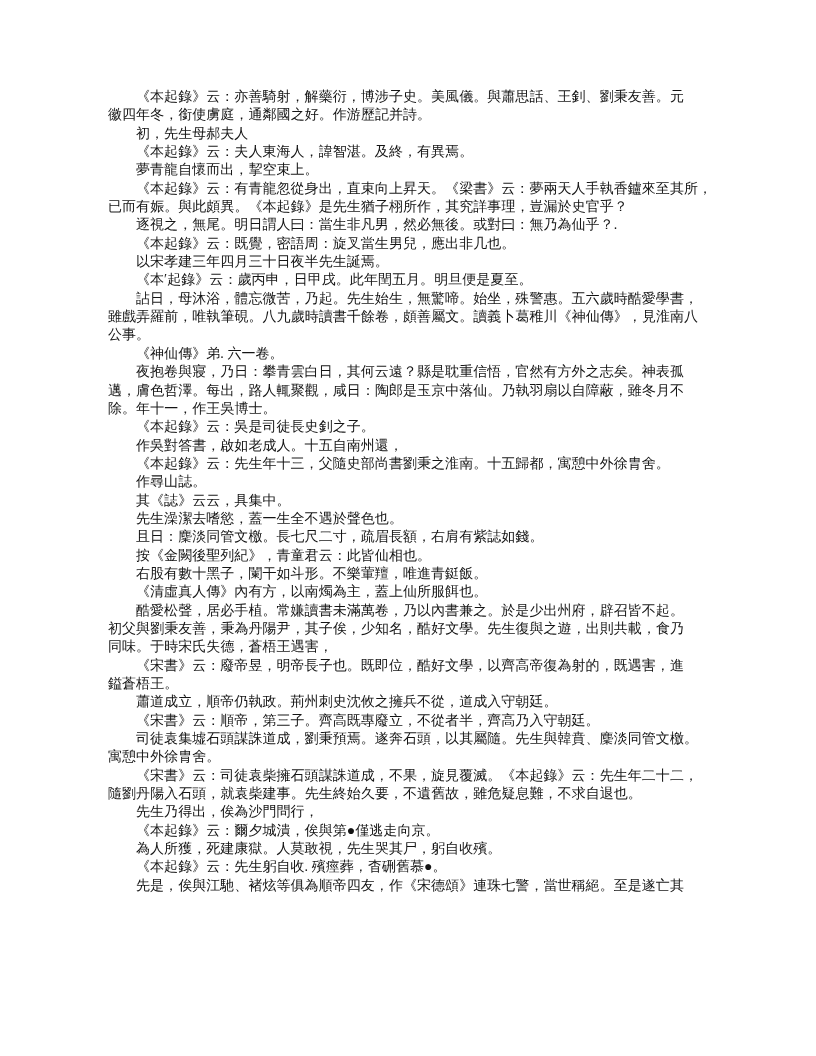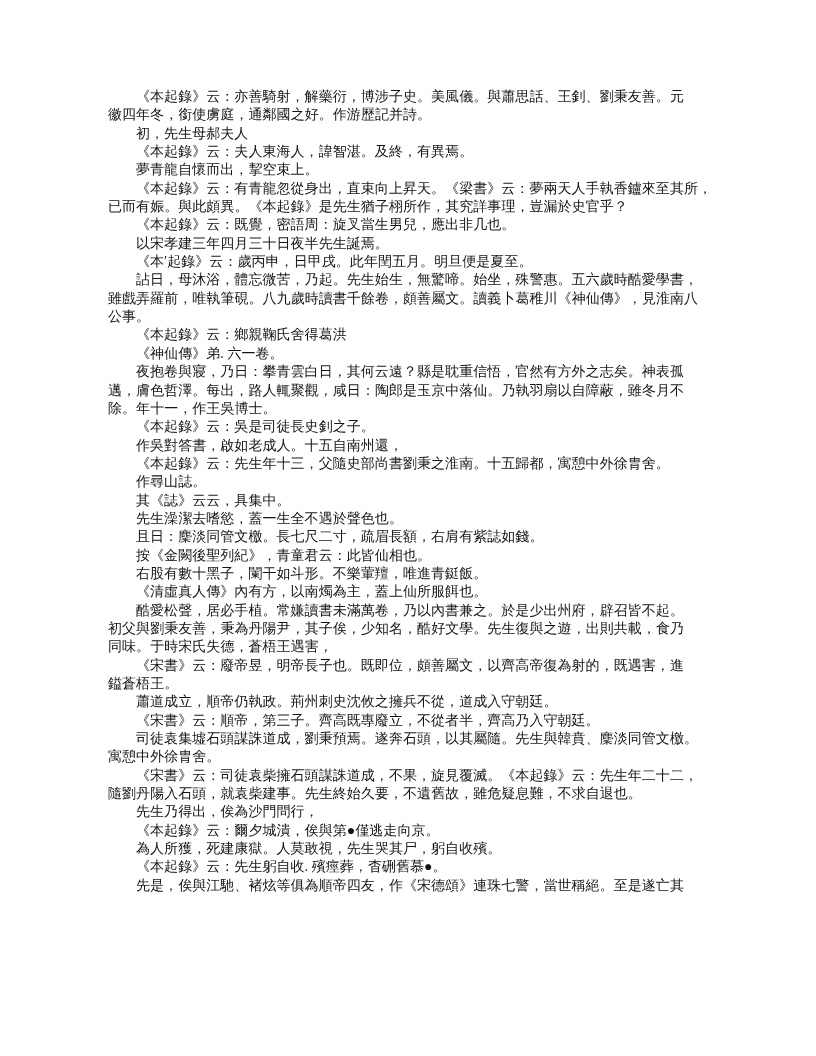--- a/index.html
+++ b/index.html
@@ -45,45 +45,45 @@
 
 <div class="page">
   <div class="text-block" id="text-block">
       <div class="line indent">《本起錄》云：亦善騎射，解藥衍，博涉子史。美風儀。與蕭思話、王釗、劉秉友善。元</div>
       <div class="line">徽四年冬，銜使虜庭，通鄰國之好。作游歷記并詩。</div>
       <div class="line indent">初，先生母郝夫人</div>
       <div class="line indent">《本起錄》云：夫人東海人，諱智湛。及終，有異焉。</div>
       <div class="line indent">夢青龍自懷而出，挈空束上。</div>
       <div class="line indent">《本起錄》云：有青龍忽從身出，直束向上昇天。《梁書》云：夢兩天人手執香鑪來至其所，</div>
       <div class="line">已而有娠。與此頗異。《本起錄》是先生猶子栩所作，其究詳事理，豈漏於史官乎？</div>
+      <div class="line indent">逐視之，無尾。明日謂人曰：當生非凡男，然必無後。或對曰：無乃為仙乎？.</div>
       <div class="line indent">《本起錄》云：既覺，密語周：旋叉當生男兒，應出非几也。</div>
       <div class="line indent">以宋孝建三年四月三十日夜半先生誕焉。</div>
       <div class="line indent">《本′起錄》云：歲丙申，日甲戌。此年閏五月。明旦便是夏至。</div>
       <div class="line indent">詀日，母沐浴，體忘微苦，乃起。先生始生，無驚啼。始坐，殊警惠。五六歲時酷愛學書，</div>
       <div class="line">雖戲弄羅前，唯執筆硯。八九歲時讀書千餘卷，頗善屬文。讀義卜葛稚川《神仙傳》，見淮南八</div>
       <div class="line">公事。</div>
-      <div class="line indent">《本起錄》云：鄉親鞠氏舍得葛洪</div>
       <div class="line indent">《神仙傳》弟. 六一卷。</div>
       <div class="line indent">夜抱卷與寢，乃日：攀青雲白日，其何云遠？縣是耽重信悟，官然有方外之志矣。神表孤</div>
       <div class="line">邁，膚色哲澤。每出，路人輒聚觀，咸日：陶郎是玉京中落仙。乃執羽扇以自障蔽，雖冬月不</div>
       <div class="line">除。年十一，作王吳博士。</div>
       <div class="line indent">《本起錄》云：吳是司徒長史釗之子。</div>
       <div class="line indent">作吳對答書，啟如老成人。十五自南州還，</div>
       <div class="line indent">《本起錄》云：先生年十三，父隨史部尚書劉秉之淮南。十五歸都，寓憩中外徐胄舍。</div>
       <div class="line indent">作尋山誌。</div>
       <div class="line indent">其《誌》云云，具集中。</div>
       <div class="line indent">先生澡潔去嗜慾，蓋一生全不遇於聲色也。</div>
       <div class="line indent">且日：麇淡同管文檄。長七尺二寸，疏眉長額，右肩有紫誌如錢。</div>
       <div class="line indent">按《金闕後聖列紀》，青童君云：此皆仙相也。</div>
       <div class="line indent">右股有數十黑子，闌干如斗形。不樂葷羶，唯進青鋌飯。</div>
       <div class="line indent">《清虛真人傳》內有方，以南燭為主，蓋上仙所服餌也。</div>
       <div class="line indent">酷愛松聲，居必手植。常嫌讀書未滿萬卷，乃以內書兼之。於是少出州府，辟召皆不起。</div>
       <div class="line">初父與劉秉友善，秉為丹陽尹，其子俟，少知名，酷好文學。先生復與之遊，出則共載，食乃</div>
       <div class="line">同味。于時宋氏失德，蒼梧王遇害，</div>
-      <div class="line indent">《宋書》云：廢帝昱，明帝長子也。既即位，頗善屬文，以齊高帝復為射的，既遇害，進</div>
+      <div class="line indent">《宋書》云：廢帝昱，明帝長子也。既即位，酷好文學，以齊高帝復為射的，既遇害，進</div>
       <div class="line">鎰蒼梧王。</div>
       <div class="line indent">蕭道成立，順帝仍執政。荊州刺史沈攸之擁兵不從，道成入守朝廷。</div>
       <div class="line indent">《宋書》云：順帝，第三子。齊高既專廢立，不從者半，齊高乃入守朝廷。</div>
       <div class="line indent">司徒袁集墟石頭謀誅道成，劉秉預焉。遂奔石頭，以其屬隨。先生與韓賁、麇淡同管文檄。</div>
       <div class="line">寓憩中外徐胄舍。</div>
       <div class="line indent">《宋書》云：司徒袁柴擁石頭謀誅道成，不果，旋見覆滅。《本起錄》云：先生年二十二，</div>
       <div class="line">隨劉丹陽入石頭，就袁柴建事。先生終始久要，不遺舊故，雖危疑息難，不求自退也。</div>
       <div class="line indent">先生乃得出，俟為沙門問行，</div>
       <div class="line indent">《本起錄》云：爾夕城潰，俟與第●僅逃走向京。</div>
       <div class="line indent">為人所獲，死建康獄。人莫敢視，先生哭其尸，躬自收殯。</div>

